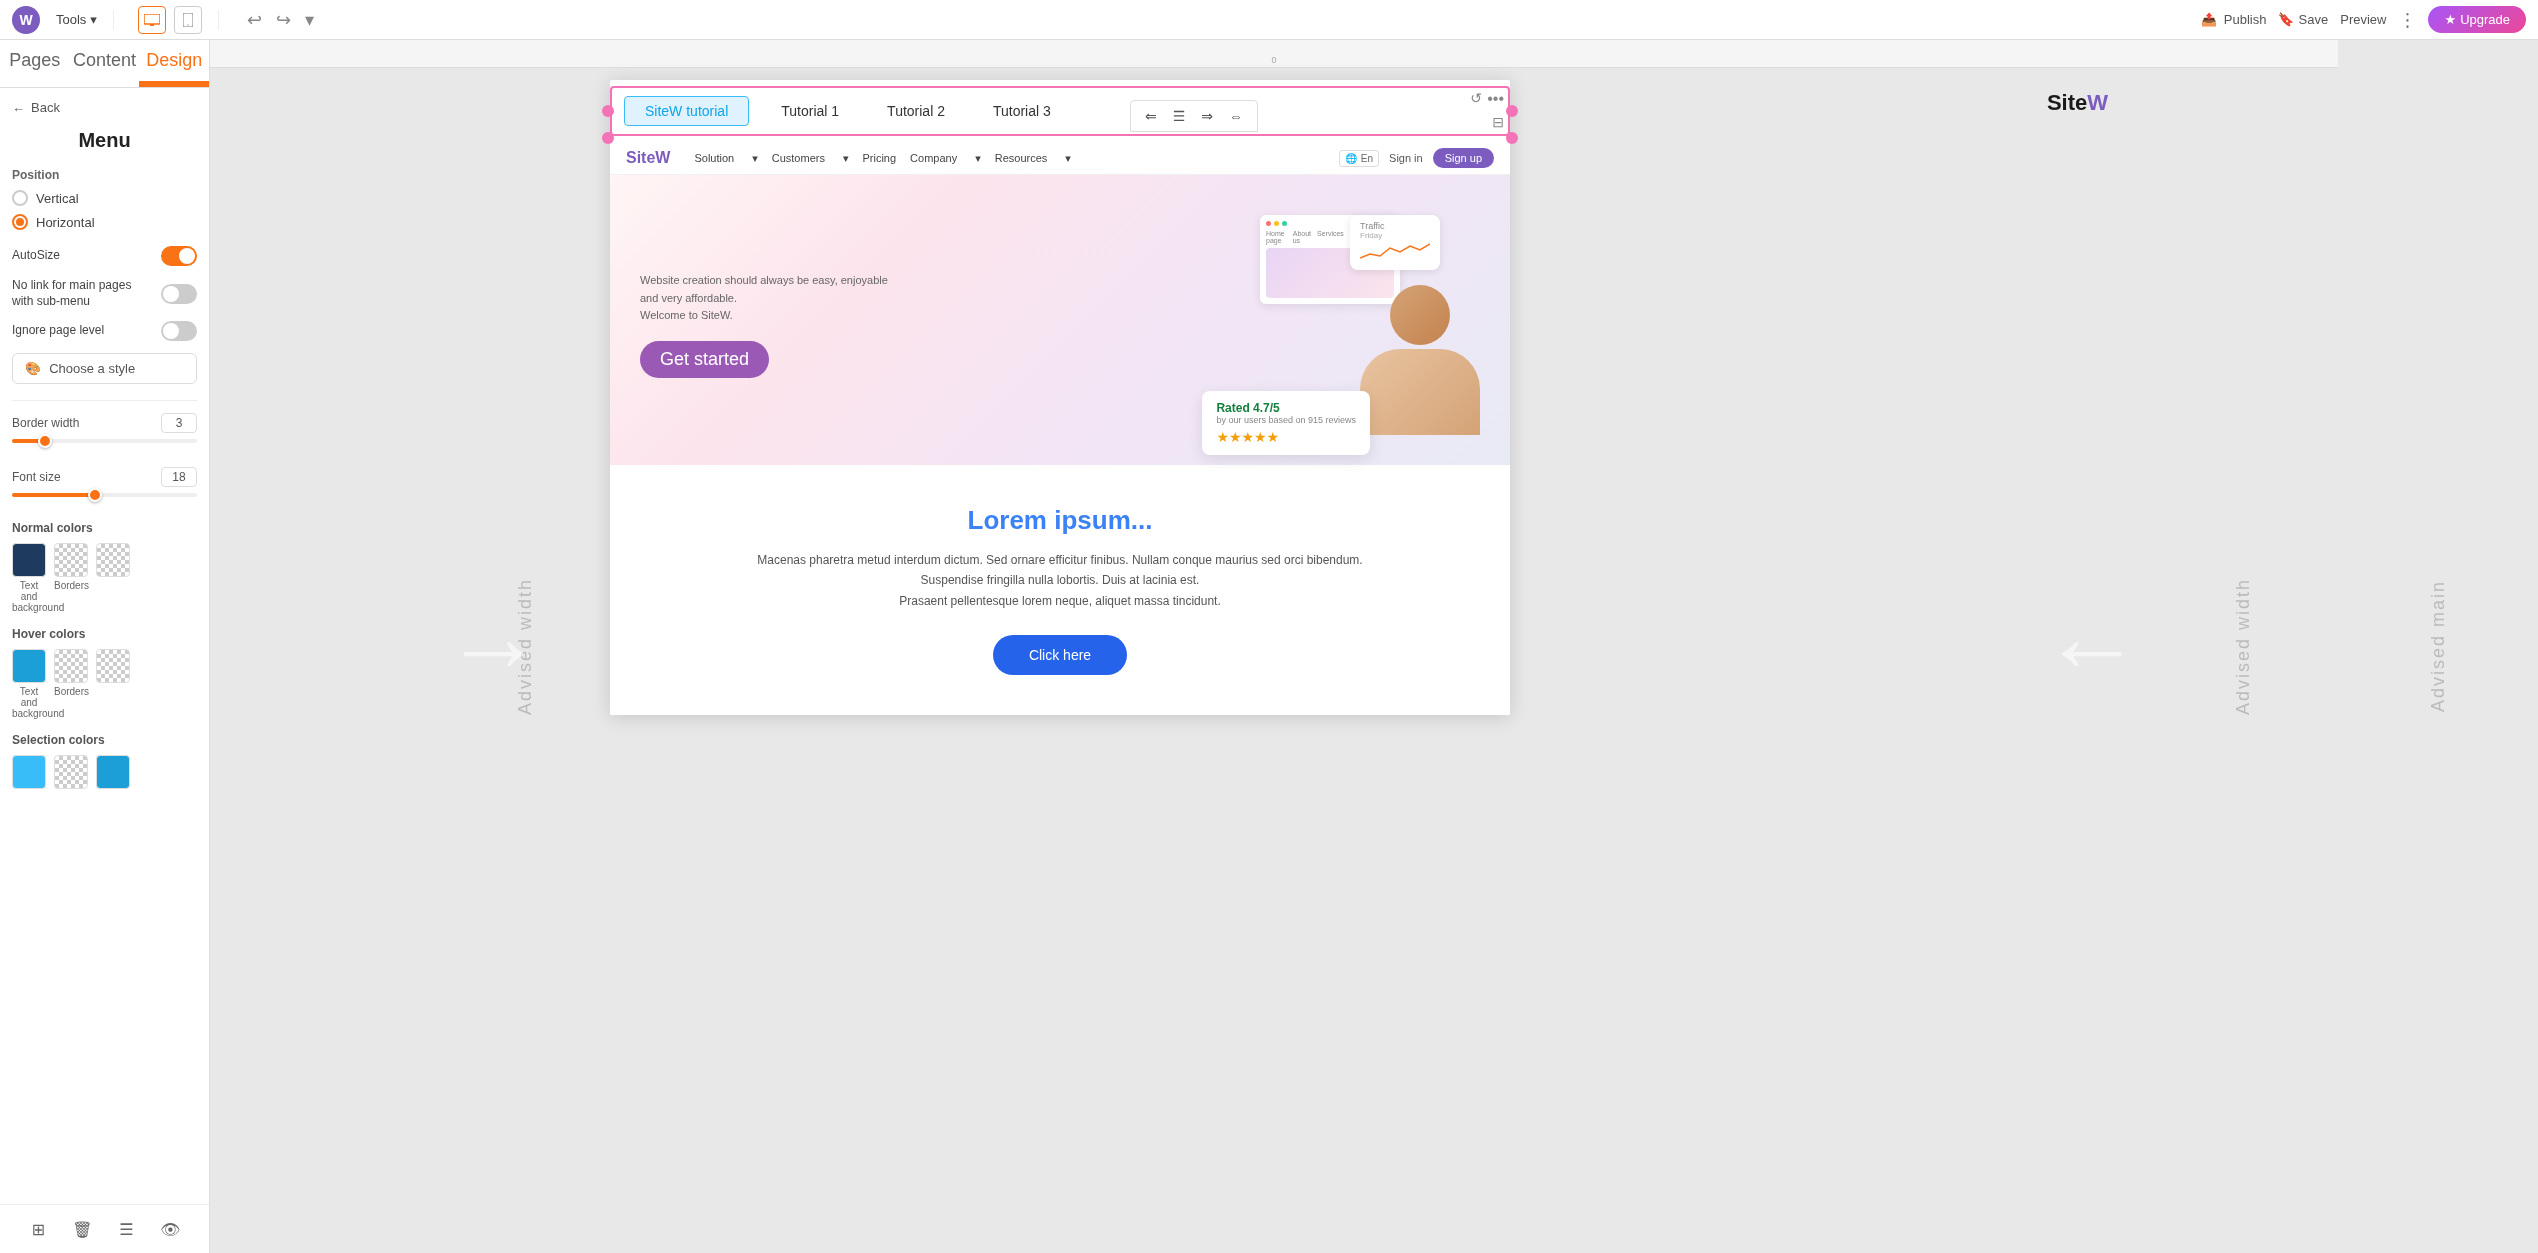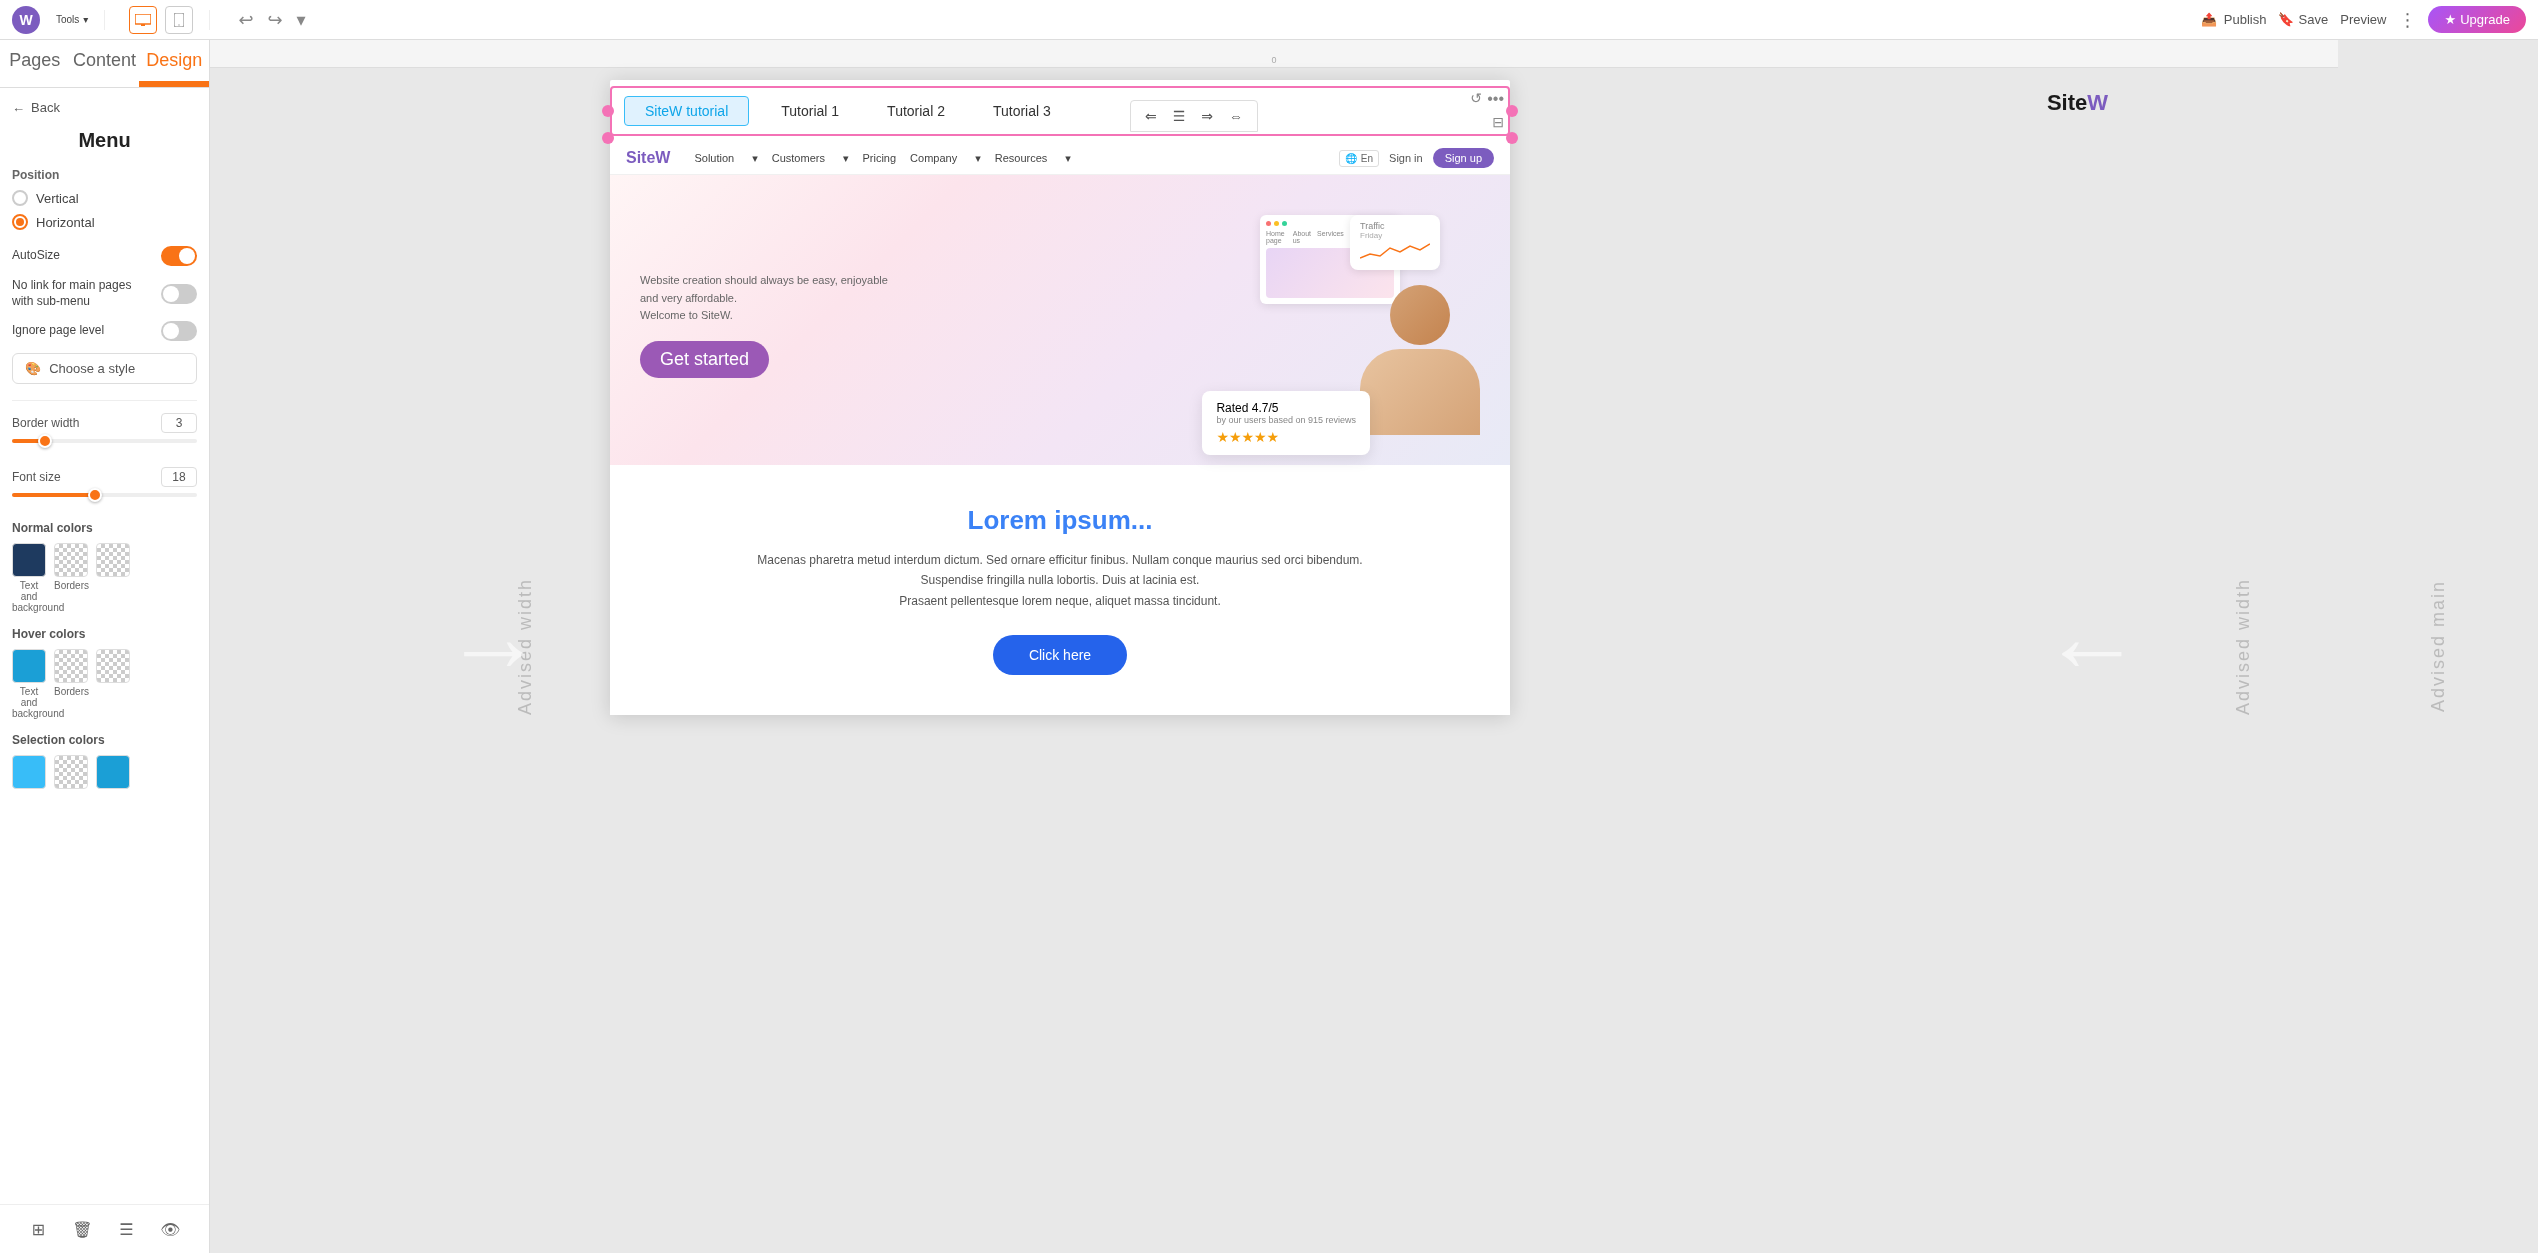--- a/index.html
+++ b/index.html
@@ -18,21 +18,21 @@
       z-index: 100;
     }
     .topbar-logo {
       width: 28px; height: 28px;
       background: #7c5cbf;
       border-radius: 50%;
       display: flex; align-items: center; justify-content: center;
       color: white; font-weight: bold; font-size: 14px;
     }
     .topbar-tools {
-      font-size: 10px; color: #444; display: flex; align-items: center; gap: 4px; cursor: pointer;
+      font-size: 13px; color: #444; display: flex; align-items: center; gap: 4px; cursor: pointer;
     }
     .topbar-device-icons { display: flex; gap: 8px; align-items: center; margin-left: 8px; }
     .device-icon { width: 28px; height: 28px; border: 1.5px solid #ccc; border-radius: 4px; display: flex; align-items: center; justify-content: center; cursor: pointer; background: #fff; }
     .device-icon.active { border-color: #f97316; }
     .topbar-history { display: flex; gap: 6px; align-items: center; margin-left: 8px; }
     .hist-btn { background: none; border: none; font-size: 18px; color: #888; cursor: pointer; padding: 4px; }
     .topbar-right { margin-left: auto; display: flex; align-items: center; gap: 12px; }
     .btn-publish {
       display: flex; align-items: center; gap: 6px;
       background: none; border: none; cursor: pointer; color: #555; font-size: 13px;
@@ -196,21 +196,21 @@
     .hero-title { font-size: 28px; font-weight: bold; color: #1a1a1a; line-height: 1.2; margin-bottom: 10px; }
     .hero-title span.purple { color: #9b59b6; }
     .hero-desc { font-size: 11px; color: #666; line-height: 1.6; margin-bottom: 16px; }
     .get-started-btn { background: #9b59b6; color: white; border: none; border-radius: 20px; padding: 8px 20px; font-size: 18px; cursor: pointer; }
     .hero-visual { flex: 0 0 350px; position: relative; }
     .contact-btn { background: #f97316; color: white; border: none; border-radius: 12px; padding: 5px 14px; font-size: 10px; cursor: pointer; }
     .rating-card {
       background: white; border-radius: 8px; padding: 10px 14px; box-shadow: 0 4px 15px rgba(0,0,0,0.1);
       position: absolute; bottom: -10px; right: 20px; min-width: 140px;
     }
-    .rating-title { font-size: 12px; font-weight: normal; color: #000000; }
+    .rating-title { font-size: 12px; font-weight: bold; color: #15803d; }
     .rating-sub { font-size: 9px; color: #888; }
     .stars { color: #f59e0b; font-size: 14px; margin-top: 4px; }
     .traffic-card {
       position: absolute; top: 10px; right: 10px;
       background: white; border-radius: 8px; padding: 6px 10px; box-shadow: 0 2px 8px rgba(0,0,0,0.1);
       width: 90px;
     }
     .traffic-label { font-size: 9px; color: #888; }
     .traffic-svg { width: 70px; height: 20px; }
     .mini-browser {

